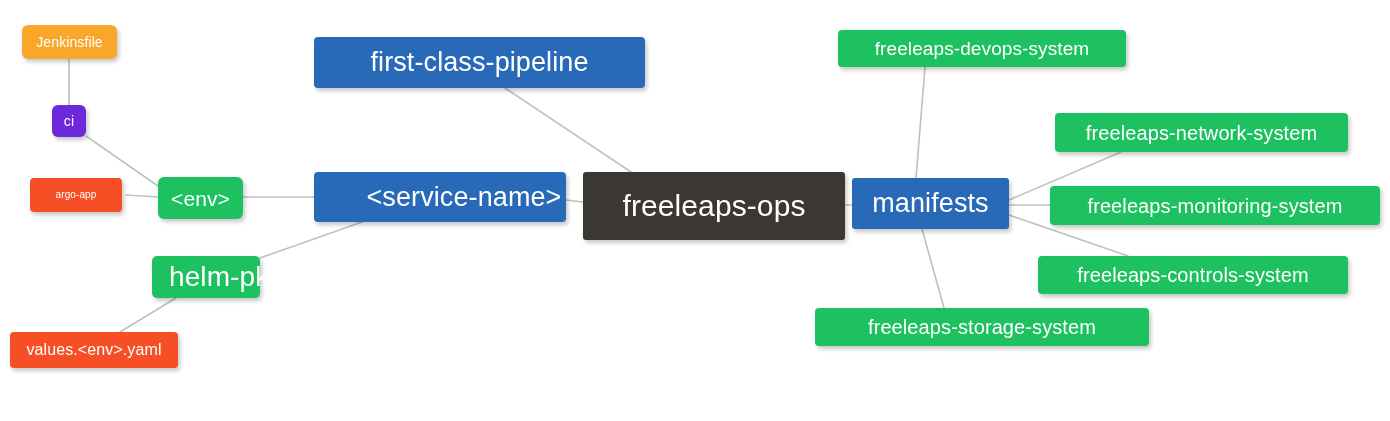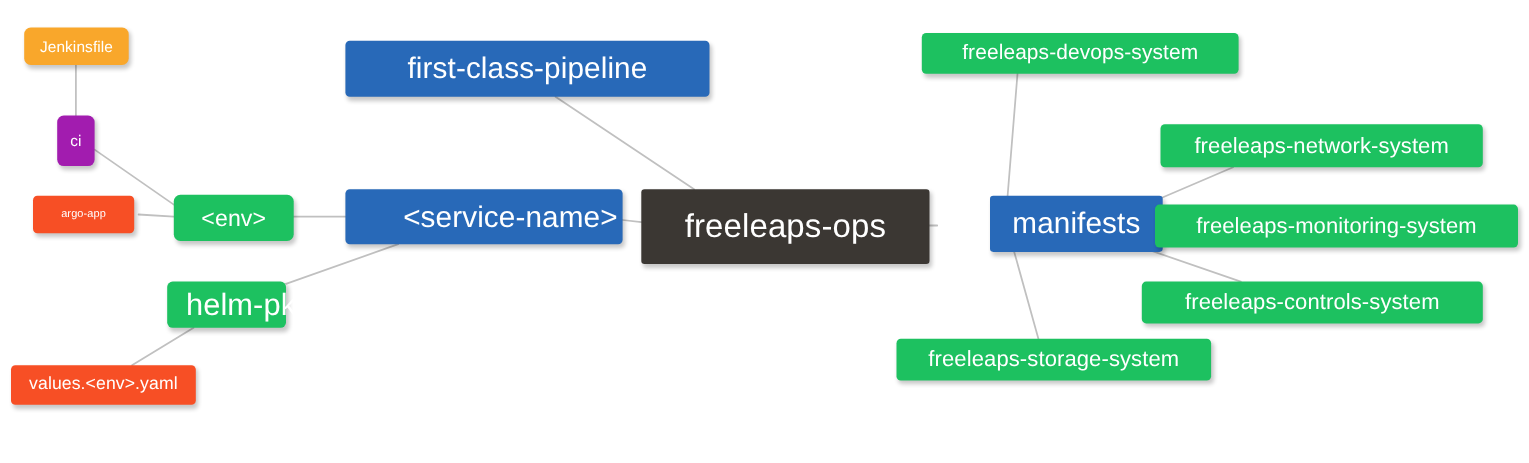--- a/index.html
+++ b/index.html
@@ -57,56 +57,56 @@
       <line x1="916" y1="178" x2="925" y2="67" stroke="#c0c0c0" stroke-width="1.6" stroke-linecap="round"></line>
       <line x1="1009" y1="200" x2="1121" y2="152" stroke="#c0c0c0" stroke-width="1.6" stroke-linecap="round"></line>
       <line x1="1009" y1="205" x2="1050" y2="205" stroke="#c0c0c0" stroke-width="1.6" stroke-linecap="round"></line>
       <line x1="1009" y1="215" x2="1128" y2="256" stroke="#c0c0c0" stroke-width="1.6" stroke-linecap="round"></line>
       <line x1="922" y1="229" x2="944" y2="308" stroke="#c0c0c0" stroke-width="1.6" stroke-linecap="round"></line>
     </svg>
   <div id="node-layer">
       <div class="node" style="left: 22px; top: 25px; width: 95px; height: 34px; background: rgb(249, 167, 43); border-radius: 6px; font-size: 14px;">
         <span class="node-label">Jenkinsfile</span>
       </div>
-      <div class="node" style="left: 52px; top: 105px; width: 34px; height: 46px; background: #a21caf; border-radius: 6px; font-size: 14px;">
+      <div class="node" style="left: 52px; top: 105px; width: 34px; height: 32px; background: #6d28d9; border-radius: 6px; font-size: 14px;">
         <span class="node-label">ci</span>
       </div>
       <div class="node" style="left: 30px; top: 178px; width: 92px; height: 34px; background: rgb(247, 79, 37); border-radius: 4px; font-size: 10px;">
         <span class="node-label">argo-app</span>
       </div>
-      <div class="node" style="left: 158px; top: 177px; width: 109px; height: 42px; background: rgb(29, 193, 96); border-radius: 6px; font-size: 21px;">
+      <div class="node" style="left: 158px; top: 177px; width: 85px; height: 42px; background: rgb(29, 193, 96); border-radius: 6px; font-size: 21px;">
         <span class="node-label">&lt;env&gt;</span>
       </div>
       <div class="node" style="left: 10px; top: 332px; width: 168px; height: 36px; background: rgb(247, 79, 37); border-radius: 4px; font-size: 16px;">
         <span class="node-label">values.&lt;env&gt;.yaml</span>
       </div>
       <div class="node" style="left: 152px; top: 256px; width: 108px; height: 42px; background: rgb(29, 193, 96); border-radius: 5px; font-size: 28px; padding-left: 42px;">
         <span class="node-label">helm-pkg</span>
       </div>
       <div class="node" style="left: 314px; top: 172px; width: 252px; height: 50px; background: rgb(40, 105, 184); border-radius: 4px; font-size: 27px; padding-left: 48px;">
         <span class="node-label">&lt;service-name&gt;</span>
       </div>
       <div class="node" style="left: 314px; top: 37px; width: 331px; height: 51px; background: rgb(40, 105, 184); border-radius: 4px; font-size: 27px;">
         <span class="node-label">first-class-pipeline</span>
       </div>
       <div class="node" style="left: 583px; top: 172px; width: 262px; height: 68px; background: rgb(59, 55, 51); border-radius: 3px; font-size: 30px;">
         <span class="node-label">freeleaps-ops</span>
       </div>
-      <div class="node" style="left: 852px; top: 178px; width: 157px; height: 51px; background: rgb(40, 105, 184); border-radius: 3px; font-size: 27px; margin-left: 48px;">
+      <div class="node" style="left: 852px; top: 178px; width: 157px; height: 51px; background: rgb(40, 105, 184); border-radius: 3px; font-size: 27px;">
         <span class="node-label">manifests</span>
       </div>
       <div class="node" style="left: 798px; top: 30px; width: 288px; height: 37px; background: rgb(29, 193, 96); border-radius: 4px; font-size: 19px; margin-left: 40px;">
         <span class="node-label">freeleaps-devops-system</span>
       </div>
       <div class="node" style="left: 1055px; top: 113px; width: 293px; height: 39px; background: rgb(29, 193, 96); border-radius: 4px; font-size: 20px;">
         <span class="node-label">freeleaps-network-system</span>
       </div>
       <div class="node" style="left: 1050px; top: 186px; width: 330px; height: 39px; background: rgb(29, 193, 96); border-radius: 4px; font-size: 20px;">
         <span class="node-label">freeleaps-monitoring-system</span>
       </div>
       <div class="node" style="left: 1038px; top: 256px; width: 310px; height: 38px; background: rgb(29, 193, 96); border-radius: 4px; font-size: 20px;">
         <span class="node-label">freeleaps-controls-system</span>
       </div>
-      <div class="node" style="left: 815px; top: 308px; width: 286px; height: 38px; background: rgb(29, 193, 96); border-radius: 4px; font-size: 20px;">
+      <div class="node" style="left: 815px; top: 308px; width: 334px; height: 38px; background: rgb(29, 193, 96); border-radius: 4px; font-size: 20px;">
         <span class="node-label">freeleaps-storage-system</span>
       </div>
     </div>
 </div>
 
 </body></html>

